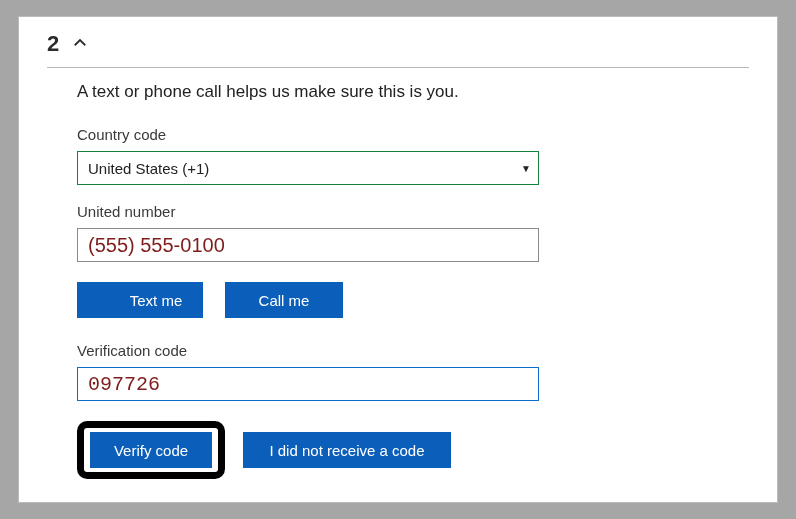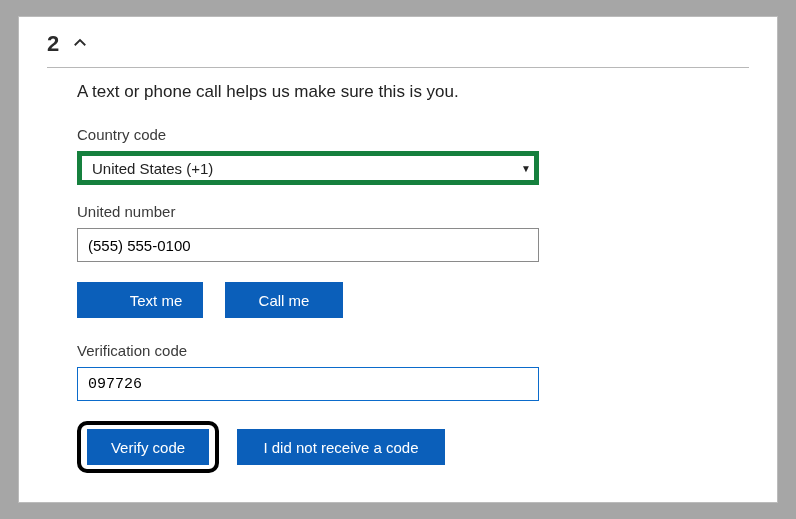--- a/index.html
+++ b/index.html
@@ -58,42 +58,42 @@
       margin-bottom: 8px;
     }
     .select-wrap {
       position: relative;
       width: 462px;
       margin-bottom: 18px;
     }
     .select-input {
       width: 100%;
       height: 34px;
-      border: 5px solid #15803d;
+      border: 1px solid #15803d;
       padding: 0 26px 0 10px;
       font-size: 15px;
       background: #fff;
       color: #222;
       appearance: none;
     }
     .select-caret {
       position: absolute;
       right: 8px; top: 50%;
       transform: translateY(-50%);
       pointer-events: none;
       font-size: 10px;
       color: #222;
     }
     .text-input {
       width: 462px;
       height: 34px;
       border: 1px solid #8a8a8a;
       padding: 0 10px;
-      font-size: 15px;
-      color: #000000;
+      font-size: 20px;
+      color: #7f1d1d;
       margin-bottom: 20px;
     }
     .text-input.focused {
       border: 1px solid #0b6bcb;
       font-family: Liberation Mono, monospace;
     }
     .btn-row {
       display: flex;
       gap: 22px;
       margin-bottom: 24px;
@@ -107,21 +107,21 @@
       cursor: pointer;
       display: inline-flex;
       align-items: center;
       justify-content: center;
     }
     .btn.wide1 { width: 126px; padding-left: 32px; }
     .btn.wide2 { width: 118px; }
     .btn.wide3 { width: 122px; }
     .btn.wide4 { width: 208px; }
     .highlight-box {
-      border: 4px solid #000000;
+      border: 7px solid #000000;
       border-radius: 10px;
       padding: 4px 6px;
       display: inline-flex;
     }
     .bottom-row {
       display: flex;
       align-items: center;
       gap: 18px;
     }
   </style>

